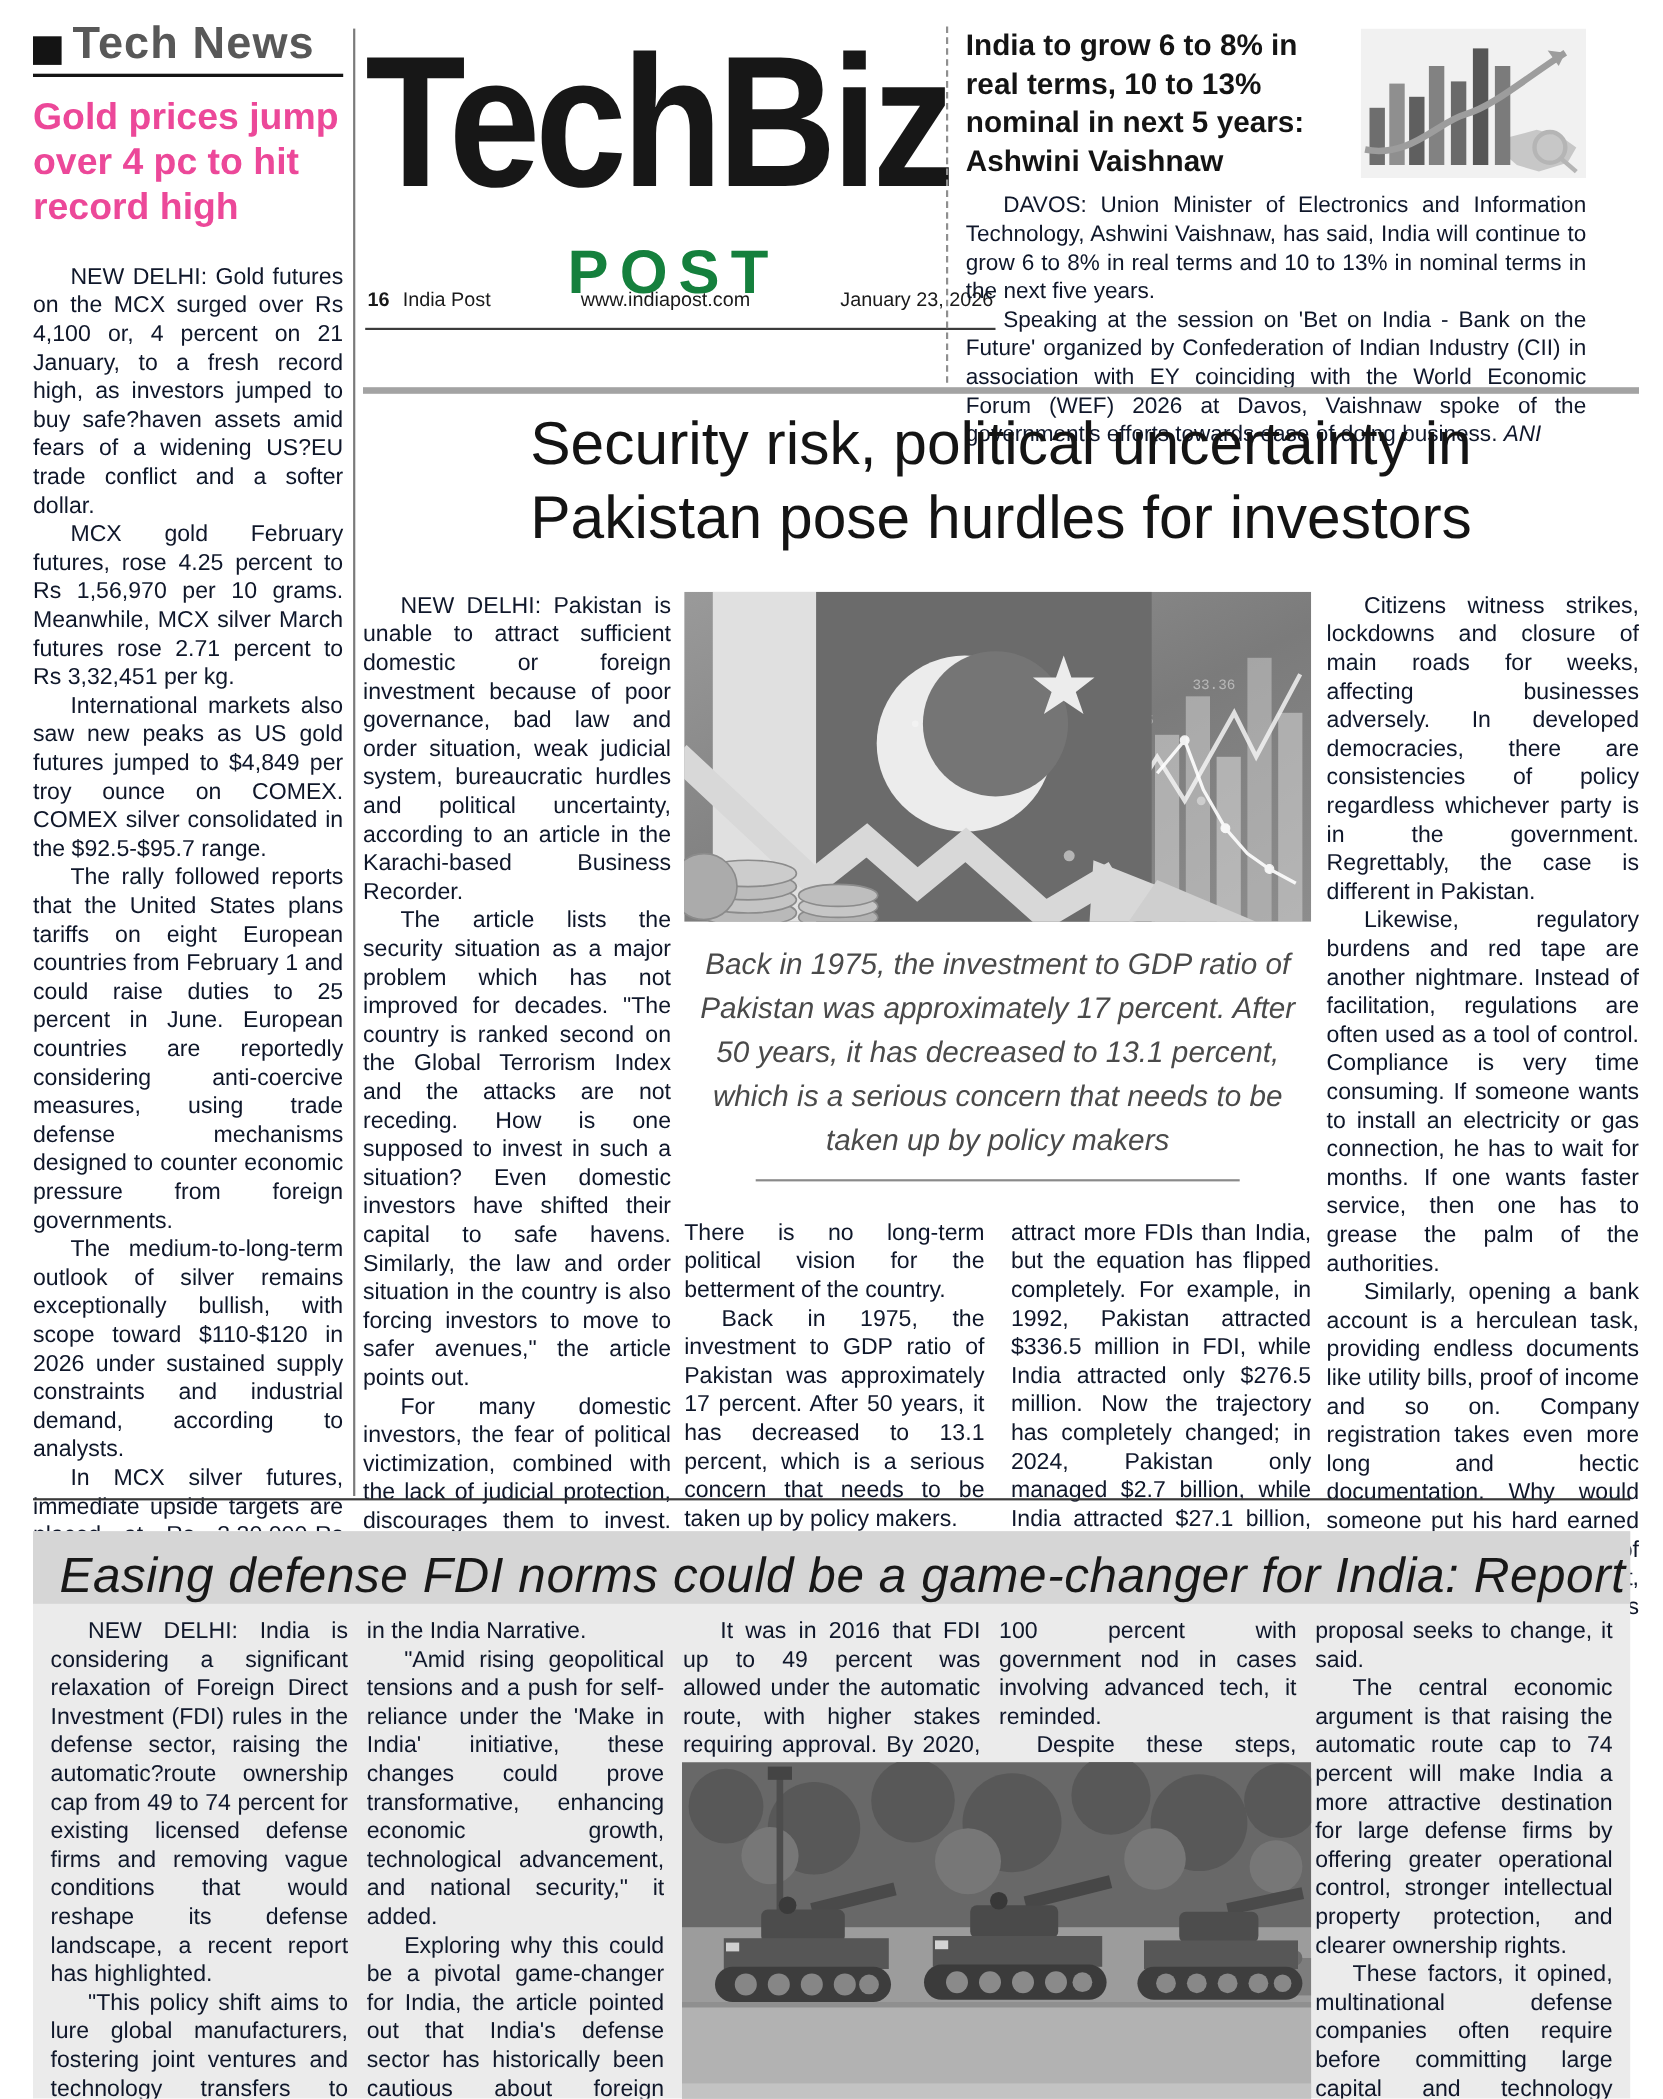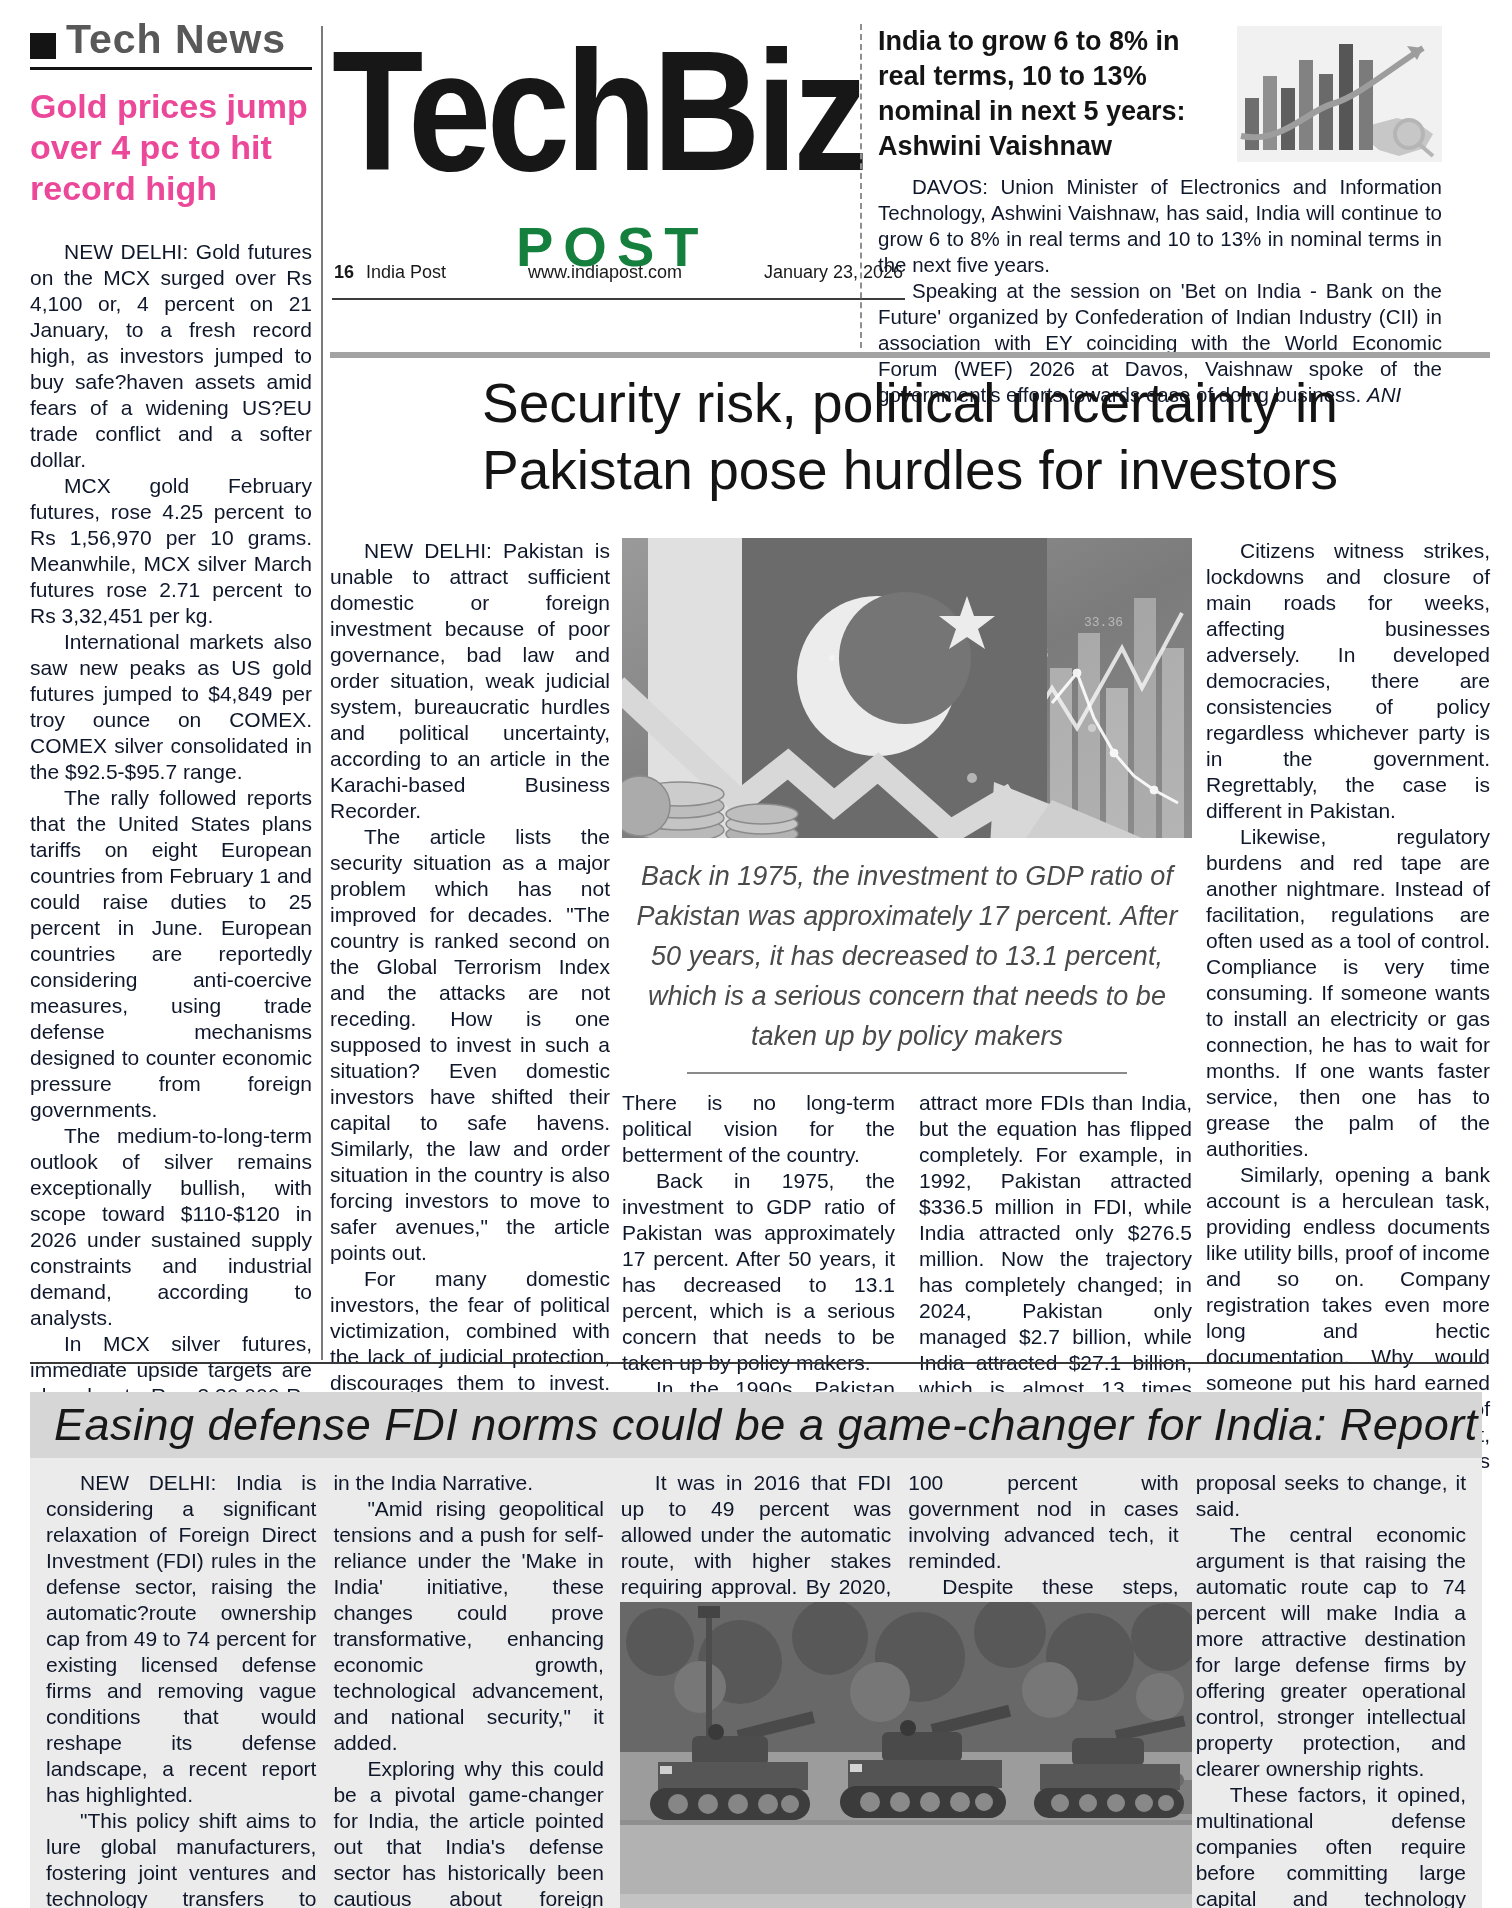--- a/index.html
+++ b/index.html
@@ -40,27 +40,27 @@
   
   .pakistan { position:absolute; left:330px; top:352px; width:1160px; height:1008px; border-top:6px solid #a3a3a3; }
   .pak-headline { margin:12px 0 0; text-align:center; font-weight:400; font-size:55px; line-height:67px; color:#141414; }
   .pak-col1 { position:absolute; left:0; top:180px; width:280px; }
   .pak-mid  { position:absolute; left:292px; top:180px; width:570px; }
   .pak-col4 { position:absolute; left:876px; top:180px; width:284px; }
   .pak-photo { display:block; width:570px; height:300px; }
   .pull-quote { margin:18px 6px 0; font-style:italic; font-size:27px; line-height:40px; color:#4a4a4a; text-align:center; }
   .quote-rule { width:440px; border-top:2px solid #8a8a8a; margin:16px auto 16px; }
   .pak-sub { display:flex; gap:24px; }
-  .pak-sub > div { width:273px; }
+  .pak-sub > div { width:273px;margin-top:18px; }
 
   .main-bottom-rule { position:absolute; left:30px; top:1362px; width:1452px; border-top:2px solid #3a3a3a; }
 
   
   .defense { position:absolute; left:30px; top:1392px; width:1452px; height:516px; background:#ebebeb; }
-  .def-banner { height:66px; background:#d6d6d6; display:flex; align-items:center; padding-left:24px; }
+  .def-banner { height:66px; background:#d6d6d6; display:flex; align-items:flex-end; padding-left:24px; }
   .def-headline { margin:0; font-style:italic; font-weight:400; font-size:45px; letter-spacing:0.5px; color:#181818; white-space:nowrap; }
   .def-cols { display:flex; gap:17px; padding:12px 16px 0 16px; }
   .def-col { flex:1; min-width:0; }
   .tank-img { position:absolute; left:590px; top:210px; width:572px; height:306px; }
 </style>
 </head>
 <body>
 
 <div class="page">
 

